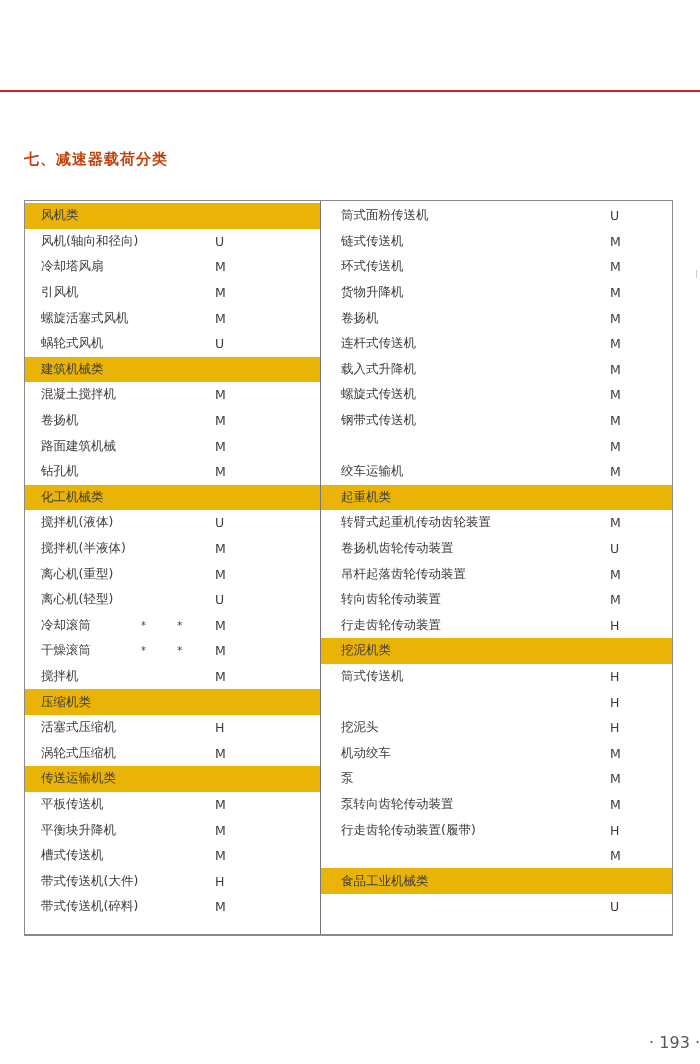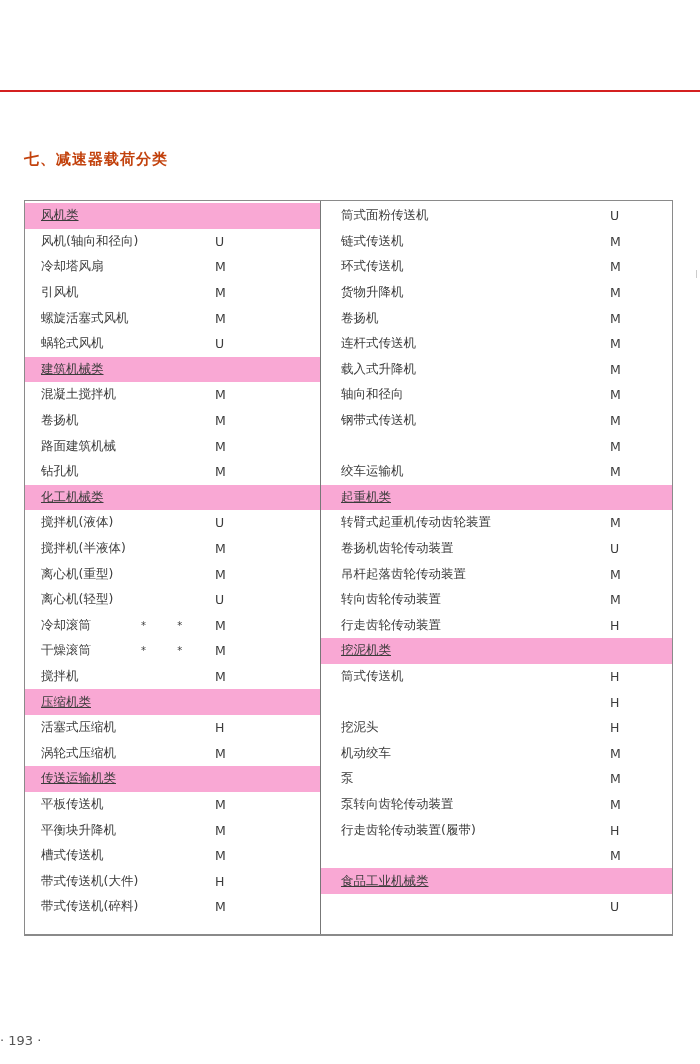--- a/index.html
+++ b/index.html
@@ -26,35 +26,35 @@
       box-sizing: border-box;
       display: flex;
     }
     .col { position: relative; height: 100%; box-sizing: border-box; }
     .col.left { width: 296px; border-right: 1px solid #777; }
     .col.right { flex: 1; }
     .row {
       height: 25.6px; display: flex; align-items: center;
       font-size: 12.5px; color: #3c3c3c; white-space: nowrap;
     }
-    .row.cat { background: #f9a8d4; text-decoration: underline; }
+    .row.cat { background: #eab308; }
     .col.left .row { padding-left: 16px; }
     .col.right .row { padding-left: 20px; }
     .col.left .row.first { margin-top: 2px; }
     .col.right .row.first { margin-top: 2px; }
     .name { display: inline-block; }
     .col.left .name { width: 90px; }
     .col.right .name { width: 245px; }
     .stars { display: inline-block; width: 100px; font-size: 10px; letter-spacing: 14px; padding-left: 10px; box-sizing: border-box; }
     .col.left .code { position: absolute; left: 190px; }
     .col.right .code { position: absolute; left: 289px; }
     .row { position: relative; }
     .page-num {
       position: absolute; left: 0; width: 700px; top: 1033px;
-      text-align: left; font-size: 13px; color: #555;
+      text-align: right; font-size: 16px; color: #555;
     }
     .edge-mark {
       position: absolute; left: 696px; top: 270px; width: 1px; height: 8px; background: #ccc;
     }
   </style>
 </head>
 <body>
 
 <div class="red-rule"></div>
 
@@ -195,21 +195,21 @@
       </div>
       <div class="row">
         <span class="name">连杆式传送机</span>
         <span class="code">M</span>
       </div>
       <div class="row">
         <span class="name">载入式升降机</span>
         <span class="code">M</span>
       </div>
       <div class="row">
-        <span class="name">轴向和径向</span>
+        <span class="name">螺旋式传送机</span>
         <span class="code">M</span>
       </div>
       <div class="row">
         <span class="name">钢带式传送机</span>
         <span class="code">M</span>
       </div>
       <div class="row">
         <span class="code">M</span>
       </div>
       <div class="row">

